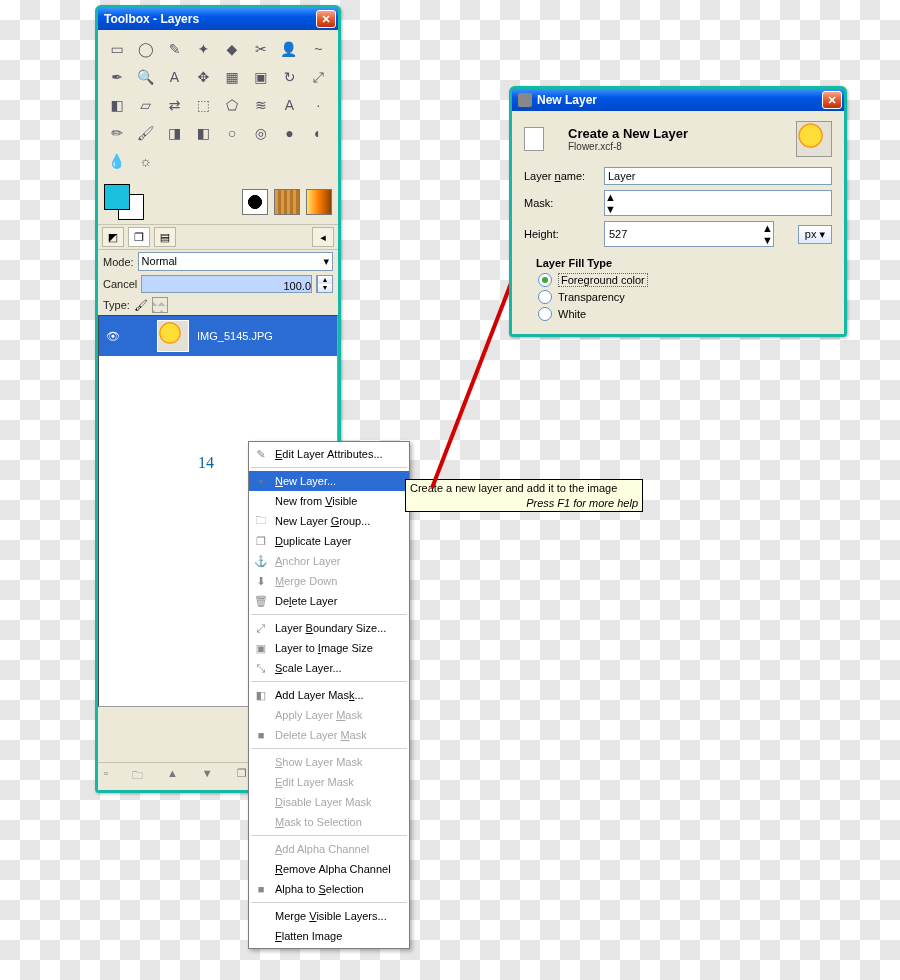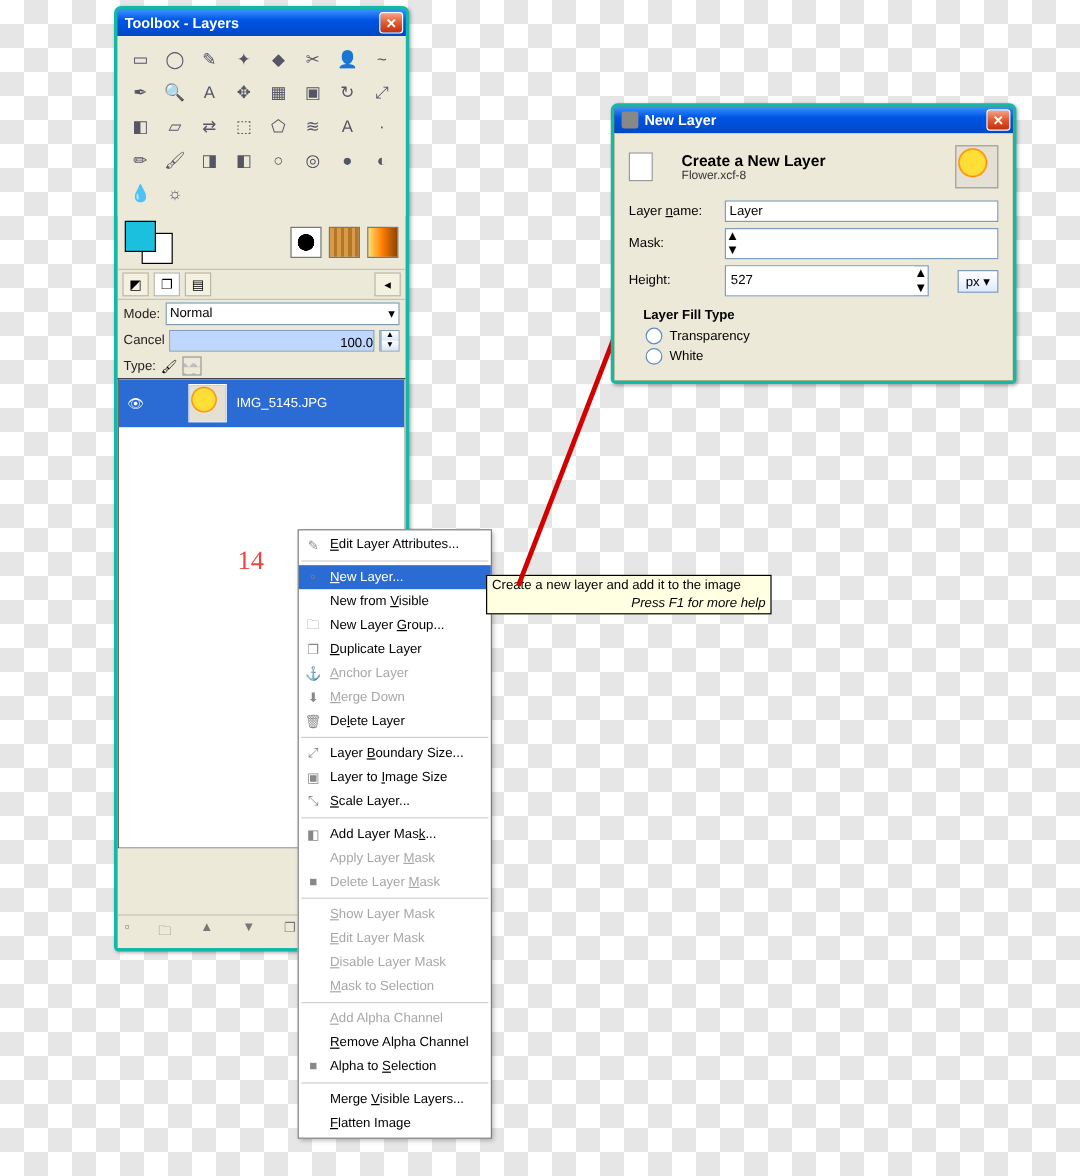--- a/index.html
+++ b/index.html
@@ -75,21 +75,21 @@
 .spin2 input{border:0;flex:1;padding:2px 4px;font:inherit;text-align:left}
 .unit{border:1px solid #7f9db9;background:linear-gradient(#fff,#dfeaff);padding:2px 6px;font:inherit;margin-left:16px}
 .section-ttl{font-weight:bold;margin:10px 12px 4px}
 .radio-row{display:flex;align-items:center;gap:6px;margin:3px 0 3px 14px}
 .radio-dot{width:12px;height:12px;border:1px solid #5b8bc9;border-radius:50%;display:flex;align-items:center;justify-content:center;background:#fff}
 .radio-dot.sel:after{content:"";width:6px;height:6px;background:#39a939;border-radius:50%}
 .radio-label.box{border:1px dotted #666;padding:0 2px}
 .btn-row{display:flex;justify-content:flex-end;gap:8px;margin-top:14px}
 .xpbtn{min-width:72px;height:22px;border:1px solid #7f9db9;background:linear-gradient(#fff,#eef2fb 50%,#d9e5f6);border-radius:3px;font:inherit;display:flex;align-items:center;justify-content:center}
 .arrow{position:absolute;left:427px;top:193px;pointer-events:none}
-.callout{position:absolute;left:198px;top:454px;color:#ef4444;font-family:Georgia,serif;font-size:22px}
+.callout{position:absolute;left:198px;top:454px;color:#0369a1;font-family:Georgia,serif;font-size:16px}
 </style>
 </head>
 <body>
 
 <div id="toolbox" class="win">
   <div class="titlebar">
     <span>Toolbox - Layers</span>
     <span class="tspacer"></span>
     <div class="close-btn">✕</div>
   </div>
@@ -346,20 +346,24 @@
             <div class="sb">▲</div>
             <div class="sb">▼</div>
           </div>
       </div>
       <button class="unit"><span>px</span> ▾</button>
     </div>
 
     <div class="section-ttl">Layer Fill Type</div>
     <div id="radios">
         <div class="radio-row">
+          <span class="radio-dot sel"></span>
+          <span class="radio-label box">Foreground color</span>
+        </div>
+        <div class="radio-row">
           <span class="radio-dot"></span>
           <span class="radio-label">Transparency</span>
         </div>
         <div class="radio-row">
           <span class="radio-dot"></span>
           <span class="radio-label">White</span>
         </div>
       </div>
 
   </div>

